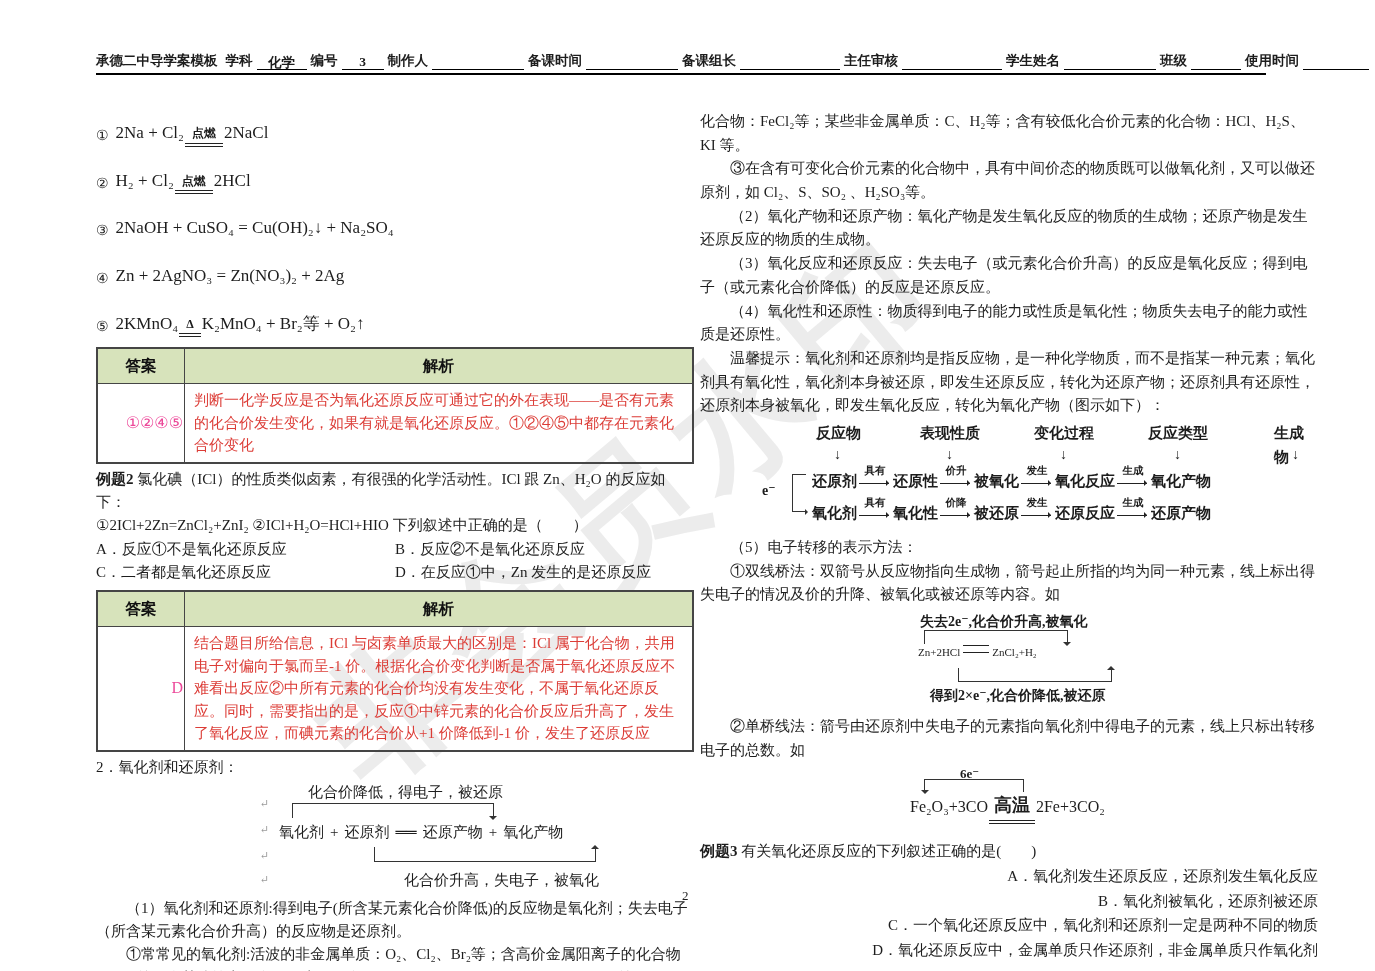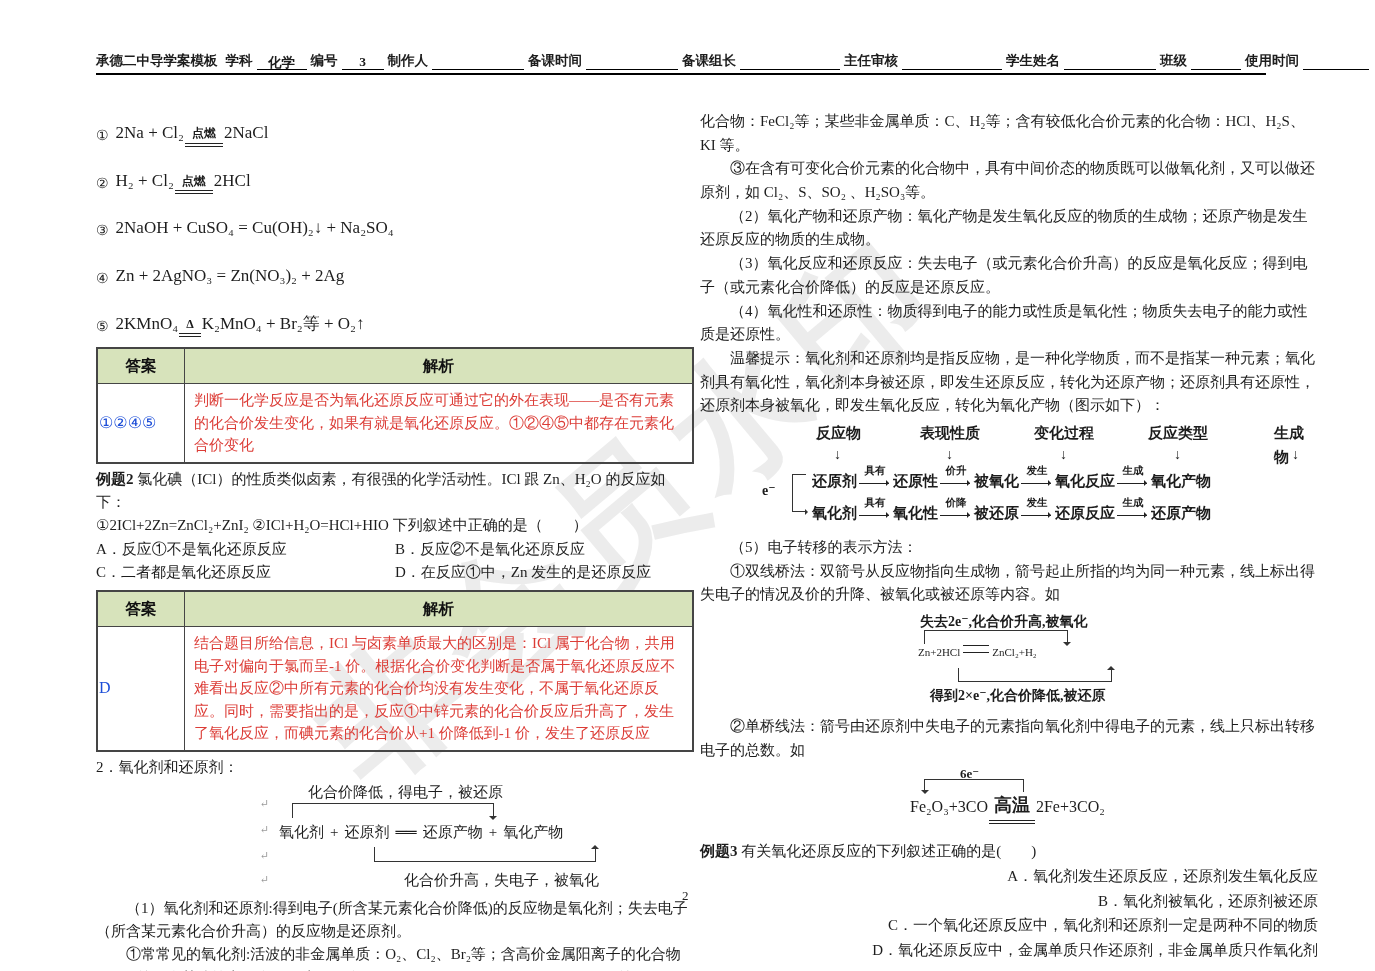--- a/index.html
+++ b/index.html
@@ -23,21 +23,21 @@
   
   .eq{margin:8px 0 21px 0;font-size:17px;}
   .eqnum{font-size:14px;margin-right:7px;vertical-align:-2px;}
   .cond{display:inline-block;font-size:12px;font-weight:bold;padding:0 7px 0;border-bottom:4px double #222;
         margin:0 1px;vertical-align:1px;}
   .cond:empty{display:none;}
   
   table.anstab{width:100%;border-collapse:collapse;border:2px solid #454545;margin:6px 0 4px;}
   table.anstab th,table.anstab td{border:1px solid #454545;}
   table.anstab th{background:#d7e3bb;font-size:15.5px;padding:5px 2px;font-weight:bold;color:#111;}
-  td.ans{width:82px;text-align:left;color:#1d4ed8;font-size:16px;}
+  td.ans{width:82px;text-align:right;color:#ec4899;font-size:16px;}
   td.analysis{color:#dc3c36;padding:5px 9px;line-height:1.5;font-size:15px;}
   
   .extitle{font-weight:bold;}
   .opts{display:flex;flex-wrap:wrap;}
   .opts .o{width:50%;}
   .ex3 .o3{margin:1px 0;text-align:right;}
   
   .sec2h{margin:4px 0 2px 28px;}
   
   .ldia{position:relative;height:114px;margin:2px 0 2px 150px;width:430px;}

